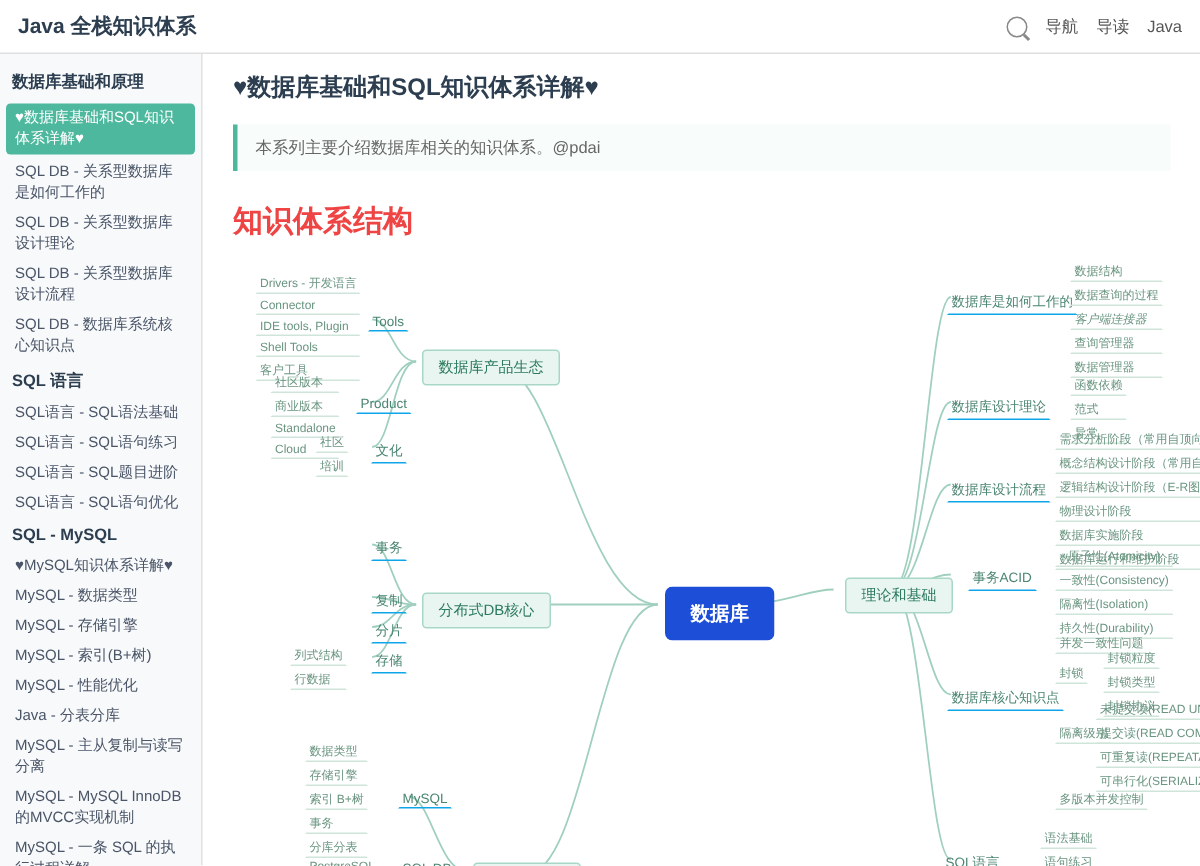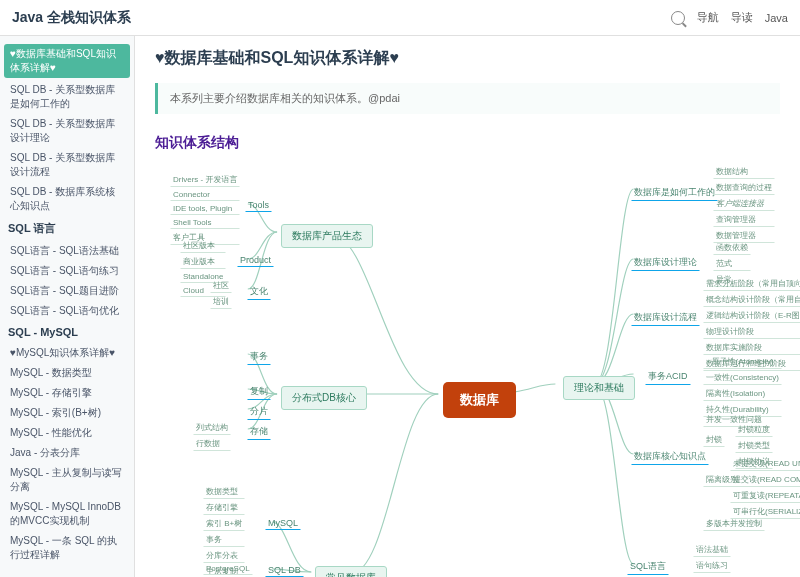--- a/index.html
+++ b/index.html
@@ -11,24 +11,24 @@
 .search-icon{width:14px;height:14px;border:1.5px solid #888;border-radius:50%;position:relative}
 .search-icon:after{content:"";position:absolute;width:5px;height:1.5px;background:#888;bottom:-2px;right:-3px;transform:rotate(45deg)}
 .layout{display:flex;height:calc(100vh - 36px)}
 .sidebar{width:135px;background:#f7f9fa;border-right:1px solid #e0e0e0;overflow-y:auto;padding:6px 0;font-size:10px}
 .sb-group{font-weight:700;color:#2c3e50;padding:5px 8px;font-size:11px}
 .sb-item{padding:3px 10px;color:#4a5568;cursor:pointer;line-height:1.4}
 .sb-item.active{background:#4db89e;color:#fff;border-radius:3px;margin:2px 4px;padding:3px 6px}
 .content{flex:1;overflow:auto;padding:12px 20px}
 .pg-title{font-size:16px;font-weight:700;color:#2c3e50;margin-bottom:14px}
 .info-box{padding:8px 12px;border-left:3px solid #4db89e;background:#f8fcfb;color:#666;font-size:11px;margin-bottom:20px}
-.sec-title{font-size:14px;font-weight:700;color:#4c1d95;margin-bottom:12px}
+.sec-title{font-size:20px;font-weight:700;color:#ef4444;margin-bottom:12px}
 .mindmap{position:relative;width:100%;height:440px;font-size:9px}
 .node{position:absolute;padding:3px 6px;border-radius:3px;white-space:nowrap;border:1px solid transparent}
-.node.root{background:#c2410c;color:#fff;font-weight:700;font-size:13px;padding:8px 16px;border-radius:5px}
+.node.root{background:#1d4ed8;color:#fff;font-weight:700;font-size:13px;padding:8px 16px;border-radius:5px}
 .node.lvl1{background:#e8f5f0;color:#2c7a5e;border:1px solid #a8d8c5;font-size:10px;padding:4px 10px}
 .node.leaf{color:#4a8570;border-bottom:1px solid #0ea5e9;border-radius:0;padding:1px 2px}
 .node.leaf2{color:#6a9580;border-bottom:1px solid #d0e5da;border-radius:0;padding:1px 2px;font-size:8px}
 svg.lines{position:absolute;top:0;left:0;width:100%;height:100%;pointer-events:none}
 svg.lines path{stroke:#a0d0bd;stroke-width:1.2;fill:none}
 </style>
 </head>
 <body>
 
 <div class="header">
@@ -36,20 +36,21 @@
   <div class="header-right">
     <span class="search-icon"></span>
     <span class="header-link">导航</span>
     <span class="header-link">导读</span>
     <span class="header-link">Java</span>
   </div>
 </div>
 
 <div class="layout">
   <div class="sidebar" id="sidebar">
+      <div class="sb-group">数据库基础和原理</div>
       <div class="sb-item active">♥数据库基础和SQL知识体系详解♥</div>
       <div class="sb-item">SQL DB - 关系型数据库是如何工作的</div>
       <div class="sb-item">SQL DB - 关系型数据库设计理论</div>
       <div class="sb-item">SQL DB - 关系型数据库设计流程</div>
       <div class="sb-item">SQL DB - 数据库系统核心知识点</div>
       <div class="sb-group">SQL 语言</div>
       <div class="sb-item">SQL语言 - SQL语法基础</div>
       <div class="sb-item">SQL语言 - SQL语句练习</div>
       <div class="sb-item">SQL语言 - SQL题目进阶</div>
       <div class="sb-item">SQL语言 - SQL语句优化</div>

